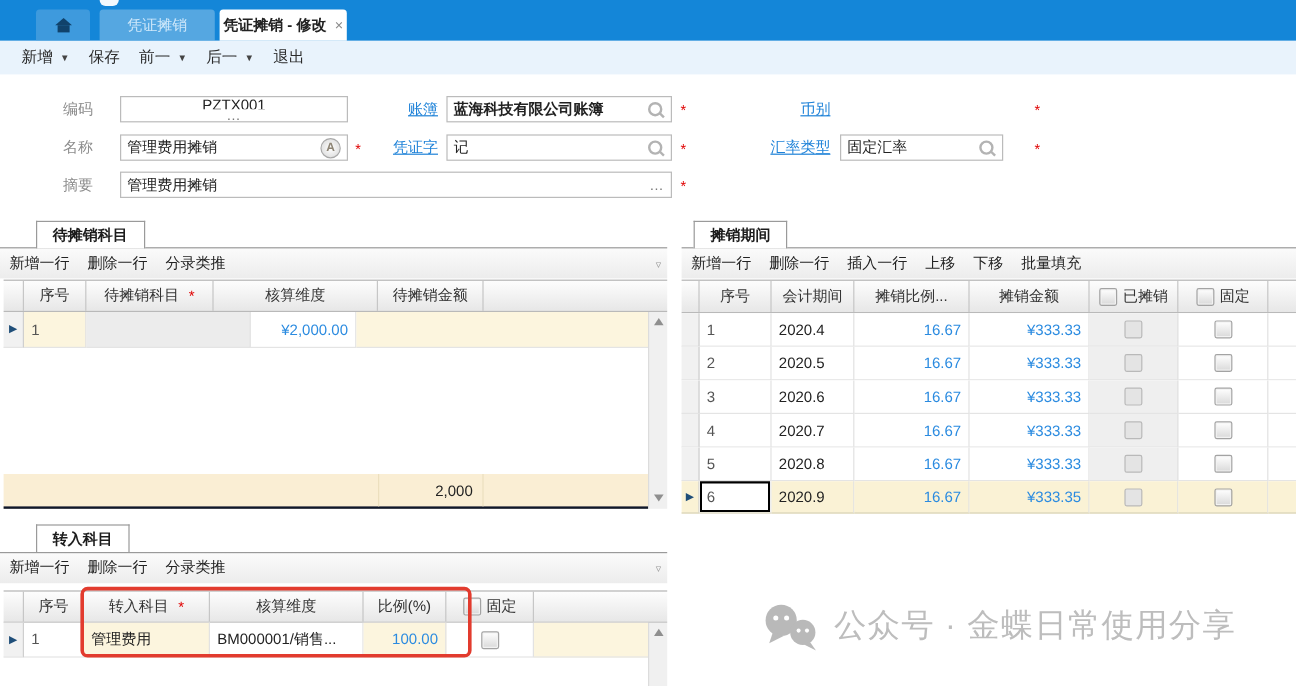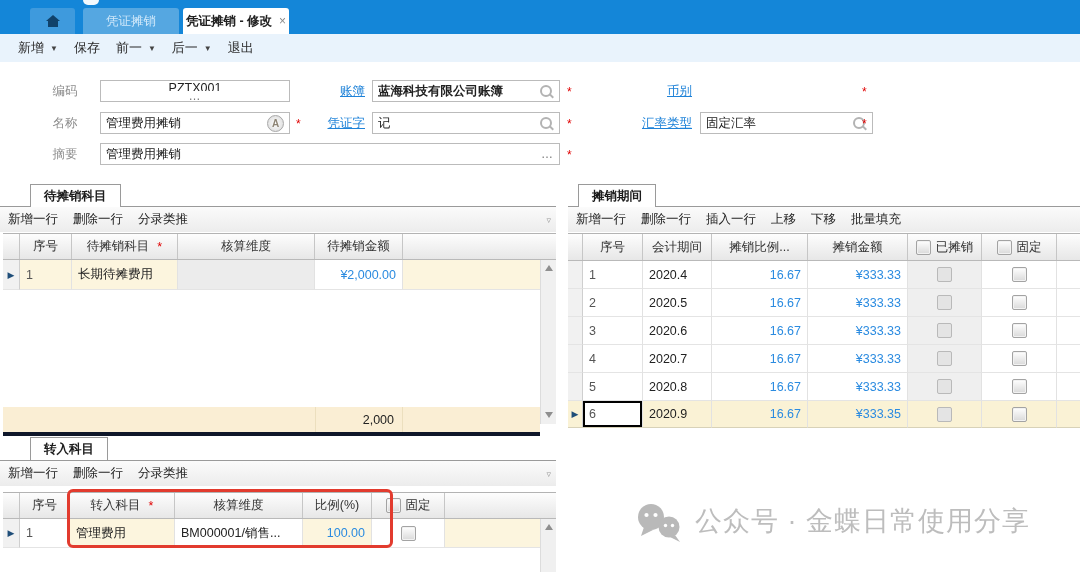--- a/index.html
+++ b/index.html
@@ -66,21 +66,21 @@
   .seqv{color:#555;}
   .cr{background:#fcf5de;}
   .gy{background:#ececec;}
   .amort{background:#efefef;}
   .selrow .gc{background:#faf2d5;border-bottom:1px solid #d8d2b8;}
   .selrow .gc.selcell{background:#fff;box-shadow:inset 0 0 0 2px #000;}
   .ctr{justify-content:center;}
   .cb{width:13px;height:13px;border:1px solid #a3a3a3;border-radius:2px;
       background:linear-gradient(#ffffff,#d9d9d9);box-shadow:inset 0 0 0 1px #f2f2f2;cursor:pointer;}
   .cb.dis{background:#e4e4e4;border-color:#b9b9b9;box-shadow:none;}
-  .total-row{display:flex;background:#faeed4;border-bottom:4px solid #0f172a;margin-top:12px;}
+  .total-row{display:flex;background:#faeed4;border-bottom:2px solid #0f172a;}
   .total-row .gc{display:flex;align-items:center;box-sizing:border-box;height:100%;padding:0 8px;}
   .hstar{color:#e00000;margin-left:3px;}
 
   
   .vscroll{width:16px;background:#f0f0f0;border-left:1px solid #dcdcdc;}
   .sarrow{position:absolute;left:4px;width:0;height:0;cursor:pointer;}
   .up{border-left:4px solid transparent;border-right:4px solid transparent;border-bottom:6px solid #8f8f8f;}
   .down{border-left:4px solid transparent;border-right:4px solid transparent;border-top:6px solid #8f8f8f;}
 
   
@@ -148,21 +148,21 @@
     <span class="circle-a">A</span>
   </div>
   <div class="abs star" style="left:296px;top:112px;">*</div>
   <div class="abs f-link" style="left:325px;top:112px;width:40px;">凭证字</div>
   <div class="abs field" style="left:372px;top:112px;width:188px;">
     <span class="grow">记</span>
     <span class="mag"></span>
   </div>
   <div class="abs star" style="left:567px;top:112px;">*</div>
   <div class="abs f-link" style="left:640px;top:112px;width:52px;">汇率类型</div>
-  <div class="abs field" style="left:700px;top:112px;width:173px;">
+  <div class="abs field" style="left:700px;top:112px;width:136px;">
     <span class="grow">固定汇率</span>
     <span class="mag"></span>
   </div>
   <div class="abs star" style="left:862px;top:112px;">*</div>
 
   <div class="abs f-label" style="left:35px;top:143px;">摘要</div>
   <div class="abs field" style="left:100px;top:143px;width:460px;">
     <span class="grow">管理费用摊销</span>
     <span class="dots">…</span>
   </div>
@@ -186,21 +186,20 @@
     </span>
     <span class="gc" style="width:137px;">核算维度</span>
     <span class="gc" style="width:88px;">待摊销金额</span>
     <span class="gc" style="flex:1;border-right:none;"></span>
   </div>
   <div class="abs g-row" style="left:3px;top:260px;width:537px;height:30px;">
     <span class="gc ind" style="width:17px;">
       <span class="ptr">▶</span>
     </span>
     <span class="gc cr seqv" style="width:52px;">1</span>
-    <span class="gc cr" style="width:106px;">长期待摊费用</span>
     <span class="gc gy" style="width:137px;"></span>
     <span class="gc num" style="width:88px;">¥2,000.00</span>
     <span class="gc cr" style="flex:1;border-right:none;"></span>
   </div>
   <div class="abs" style="left:3px;top:290px;width:537px;height:105px;background:#fff;"></div>
   <div class="abs total-row" style="left:3px;top:395px;width:537px;height:29px;">
     <span class="gc" style="width:312px;"></span>
     <span class="gc" style="width:88px;justify-content:flex-end;border-left:1px solid #ecdfbe;border-right:1px solid #ecdfbe;">2,000</span>
     <span class="gc" style="flex:1;"></span>
   </div>

